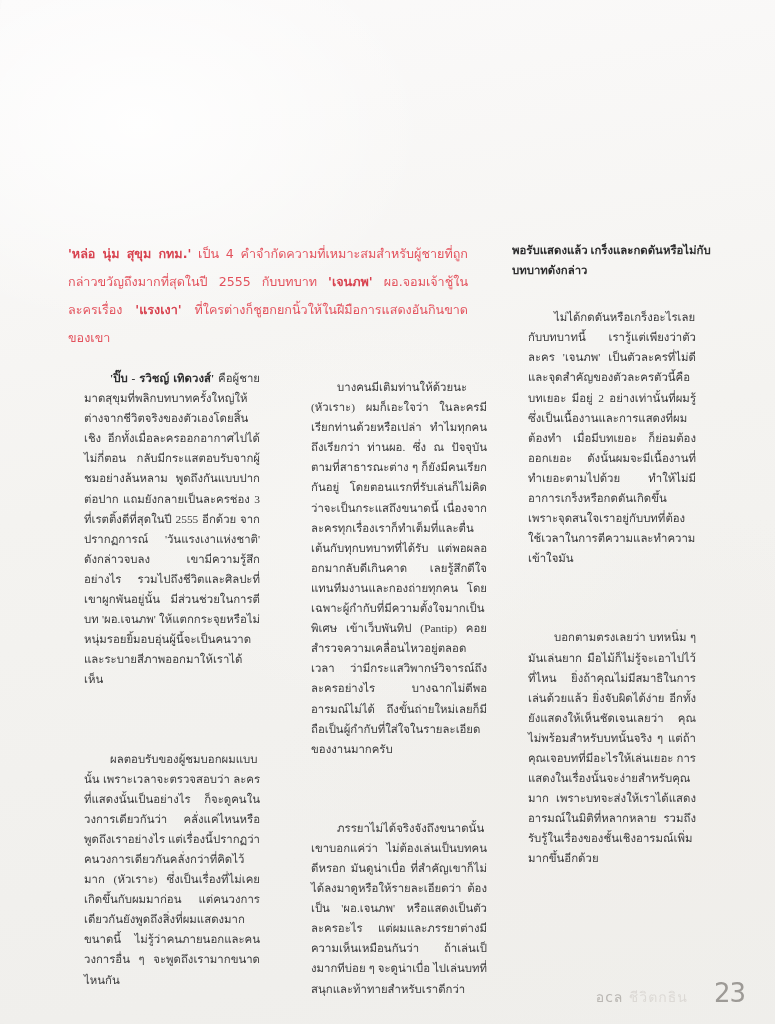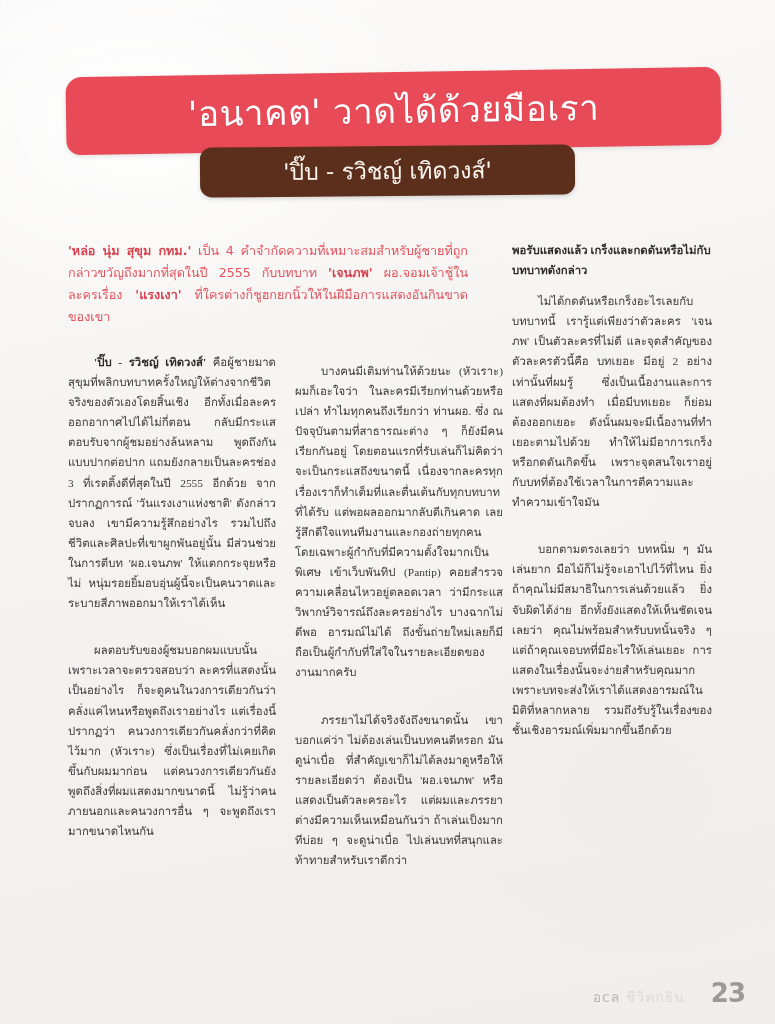--- a/index.html
+++ b/index.html
@@ -105,21 +105,21 @@
   }
 
   
   .intro {
     position: absolute;
     left: 68px;
     top: 240px;
     width: 400px;
     color: #e3515c;
     font-size: 12.6px;
-    line-height: 22px;
+    line-height: 28px;
     text-align: justify;
   }
   .intro b { font-weight: bold; color: #d8424f; }
 
   
   .col {
     position: absolute;
     top: 352px;
     width: 208px;
     font-size: 11.4px;
@@ -133,21 +133,21 @@
   .col.c3 { left: 512px; top: 240px; width: 200px; }
 
   .q {
     font-weight: bold;
     color: #2c2c2d;
     display: block;
     text-align: left;
     margin: 0 0 2px 0;
   }
   p.body {
-    margin: 0;
+    margin: 16px;
     text-indent: 26px;
   }
   .gap { height: 18px; }
   .gap-s { height: 9px; }
   b.name { font-weight: bold; color: #2b2b2c; }
 
   
   .footer {
     position: absolute;
     left: 560px;
@@ -160,35 +160,29 @@
   }
   .footer-brand {
     color: #b9b6b2;
     font-size: 14px;
     letter-spacing: 1px;
   }
   .footer-brand .faint { color: #dcd9d5; }
   .page-num {
     color: #9d9a96;
     font-size: 26px;
-    font-weight: bold;
+    font-weight: normal;
     letter-spacing: -1px;
   }
 </style>
 </head>
 <body>
 
 <div id="page">
 
-  <div class="banner-wrap layer">
-    <div class="banner-main"></div>
-    <div class="banner-main-text">'อนาคต' วาดได้ด้วยมือเรา</div>
-    <div class="banner-sub"></div>
-    <div class="banner-sub-text">'ปิ๊บ - รวิชญ์ เทิดวงส์'</div>
-  </div>
 
   <div class="intro layer">
     <b>'หล่อ นุ่ม สุขุม กทม.'</b><span> เป็น 4 คำจำกัดความที่เหมาะสมสำหรับผู้ชายที่ถูกกล่าวขวัญถึงมากที่สุดในปี 2555 กับบทบาท </span><b>'เจนภพ'</b><span> ผอ.จอมเจ้าชู้ในละครเรื่อง </span><b>'แรงเงา'</b><span> ที่ใครต่างก็ชูฮกยกนิ้วให้ในฝีมือการแสดงอันกินขาดของเขา</span>
   </div>
 
   <div class="col c1 layer">
     <p class="body"><b class="name">'ปิ๊บ - รวิชญ์ เทิดวงส์'</b><span> คือผู้ชายมาดสุขุมที่พลิกบทบาทครั้งใหญ่ให้ต่างจากชีวิตจริงของตัวเองโดยสิ้นเชิง อีกทั้งเมื่อละครออกอากาศไปได้ไม่กี่ตอน กลับมีกระแสตอบรับจากผู้ชมอย่างล้นหลาม พูดถึงกันแบบปากต่อปาก แถมยังกลายเป็นละครช่อง 3 ที่เรตติ้งดีที่สุดในปี 2555 อีกด้วย จากปรากฏการณ์ 'วันแรงเงาแห่งชาติ' ดังกล่าวจบลง เขามีความรู้สึกอย่างไร รวมไปถึงชีวิตและศิลปะที่เขาผูกพันอยู่นั้น มีส่วนช่วยในการตีบท 'ผอ.เจนภพ' ให้แตกกระจุยหรือไม่ หนุ่มรอยยิ้มอบอุ่นผู้นี้จะเป็นคนวาดและระบายสีภาพออกมาให้เราได้เห็น</span></p>
     <div class="gap"></div>
     <div class="gap-s"></div>
     <p class="body"><span>ผลตอบรับของผู้ชมบอกผมแบบนั้น เพราะเวลาจะตรวจสอบว่า ละครที่แสดงนั้นเป็นอย่างไร ก็จะดูคนในวงการเดียวกันว่า คลั่งแค่ไหนหรือพูดถึงเราอย่างไร แต่เรื่องนี้ปรากฏว่า คนวงการเดียวกันคลั่งกว่าที่คิดไว้มาก (หัวเราะ) ซึ่งเป็นเรื่องที่ไม่เคยเกิดขึ้นกับผมมาก่อน แต่คนวงการเดียวกันยังพูดถึงสิ่งที่ผมแสดงมากขนาดนี้ ไม่รู้ว่าคนภายนอกและคนวงการอื่น ๆ จะพูดถึงเรามากขนาดไหนกัน</span></p>

